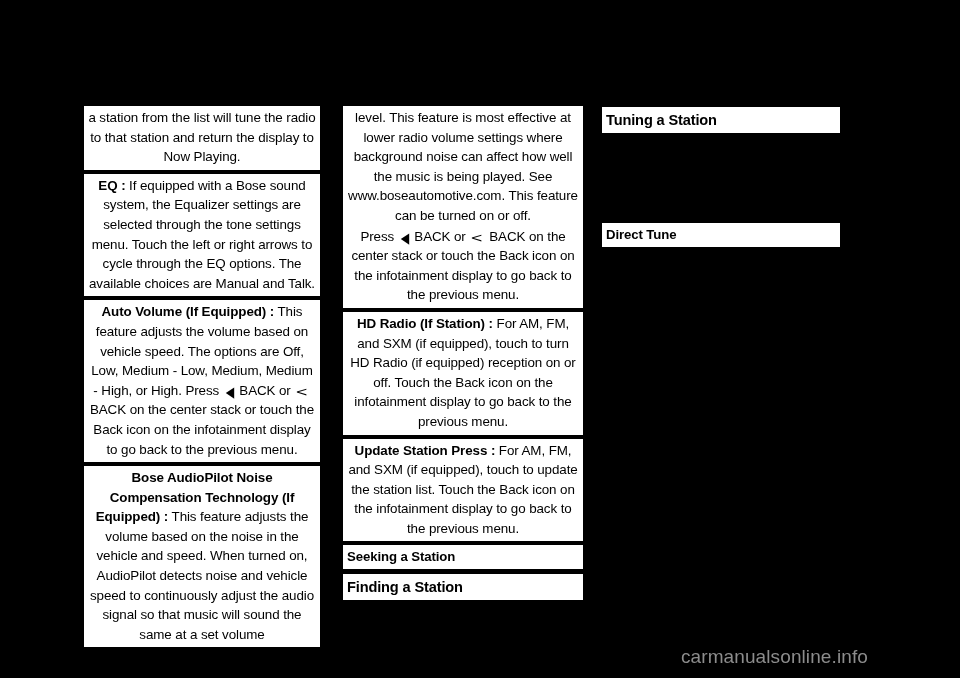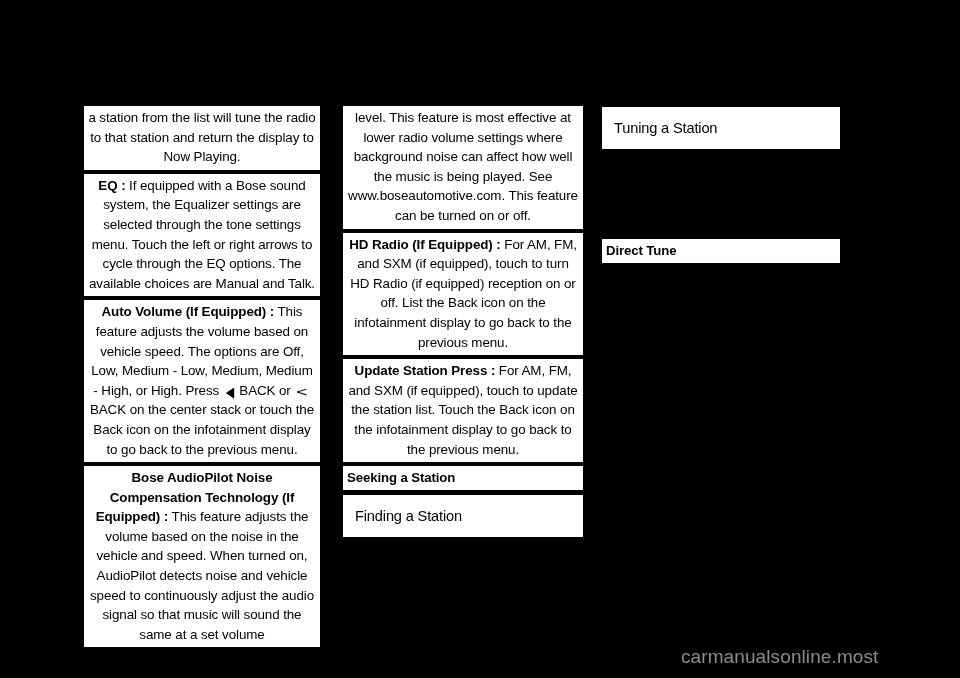--- a/index.html
+++ b/index.html
@@ -51,22 +51,22 @@
   }
 
   .para b {
     font-weight: bold;
   }
 
   
   .h-major {
     font-size: 14.6px;
     line-height: 22px;
-    font-weight: normal;
-    margin: 8px;
+    font-weight: bold;
+    margin: 0;
     letter-spacing: -0.15px;
   }
   .h-minor {
     font-size: 13.2px;
     line-height: 20px;
     font-weight: bold;
     margin: 0;
     letter-spacing: -0.1px;
   }
 
@@ -129,24 +129,25 @@
     <div class="block">
       <p class="para"><b>Bose AudioPilot Noise Compensation Technology (If Equipped) :</b><span> This feature adjusts the volume based on the noise in the vehicle and speed. When turned on, AudioPilot detects noise and vehicle speed to continuously adjust the audio signal so that music will sound the same at a set volume</span></p>
     </div>
 
   </div>
 
   <div class="col col-mid">
 
     <div class="block" style="margin-top:106px;">
       <p class="para">level. This feature is most effective at lower radio volume settings where background noise can affect how well the music is being played. See www.boseautomotive.com. This feature can be turned on or off.</p>
+      <p class="para" style="margin-top:1px;"><span>Press </span><span class="glyph-tri">◀</span><span> BACK or </span><span class="glyph-chev">&lt;</span><span> BACK on the center stack or touch the Back icon on the infotainment display to go back to the previous menu.</span></p>
     </div>
 
     <div class="block">
-      <p class="para"><b>HD Radio (If Equipped) :</b><span> For AM, FM, and SXM (if equipped), touch to turn HD Radio (if equipped) reception on or off. List the Back icon on the infotainment display to go back to the previous menu.</span></p>
+      <p class="para"><b>HD Radio (If Station) :</b><span> For AM, FM, and SXM (if equipped), touch to turn HD Radio (if equipped) reception on or off. Touch the Back icon on the infotainment display to go back to the previous menu.</span></p>
     </div>
 
     <div class="block">
       <p class="para"><b>Update Station Press :</b><span> For AM, FM, and SXM (if equipped), touch to update the station list. Touch the Back icon on the infotainment display to go back to the previous menu.</span></p>
     </div>
 
     <div class="block block-heading-minor" style="margin-top:3px;">
       <h3 class="h-minor">Seeking a Station</h3>
     </div>
 
@@ -163,15 +164,15 @@
     </div>
 
     <div class="spacer" style="height:86px;"></div>
 
     <div class="block block-heading-minor">
       <h3 class="h-minor">Direct Tune</h3>
     </div>
 
   </div>
 
-  <div class="watermark">carmanualsonline.most</div>
+  <div class="watermark">carmanualsonline.info</div>
 
 </div>
 
 </body></html>

